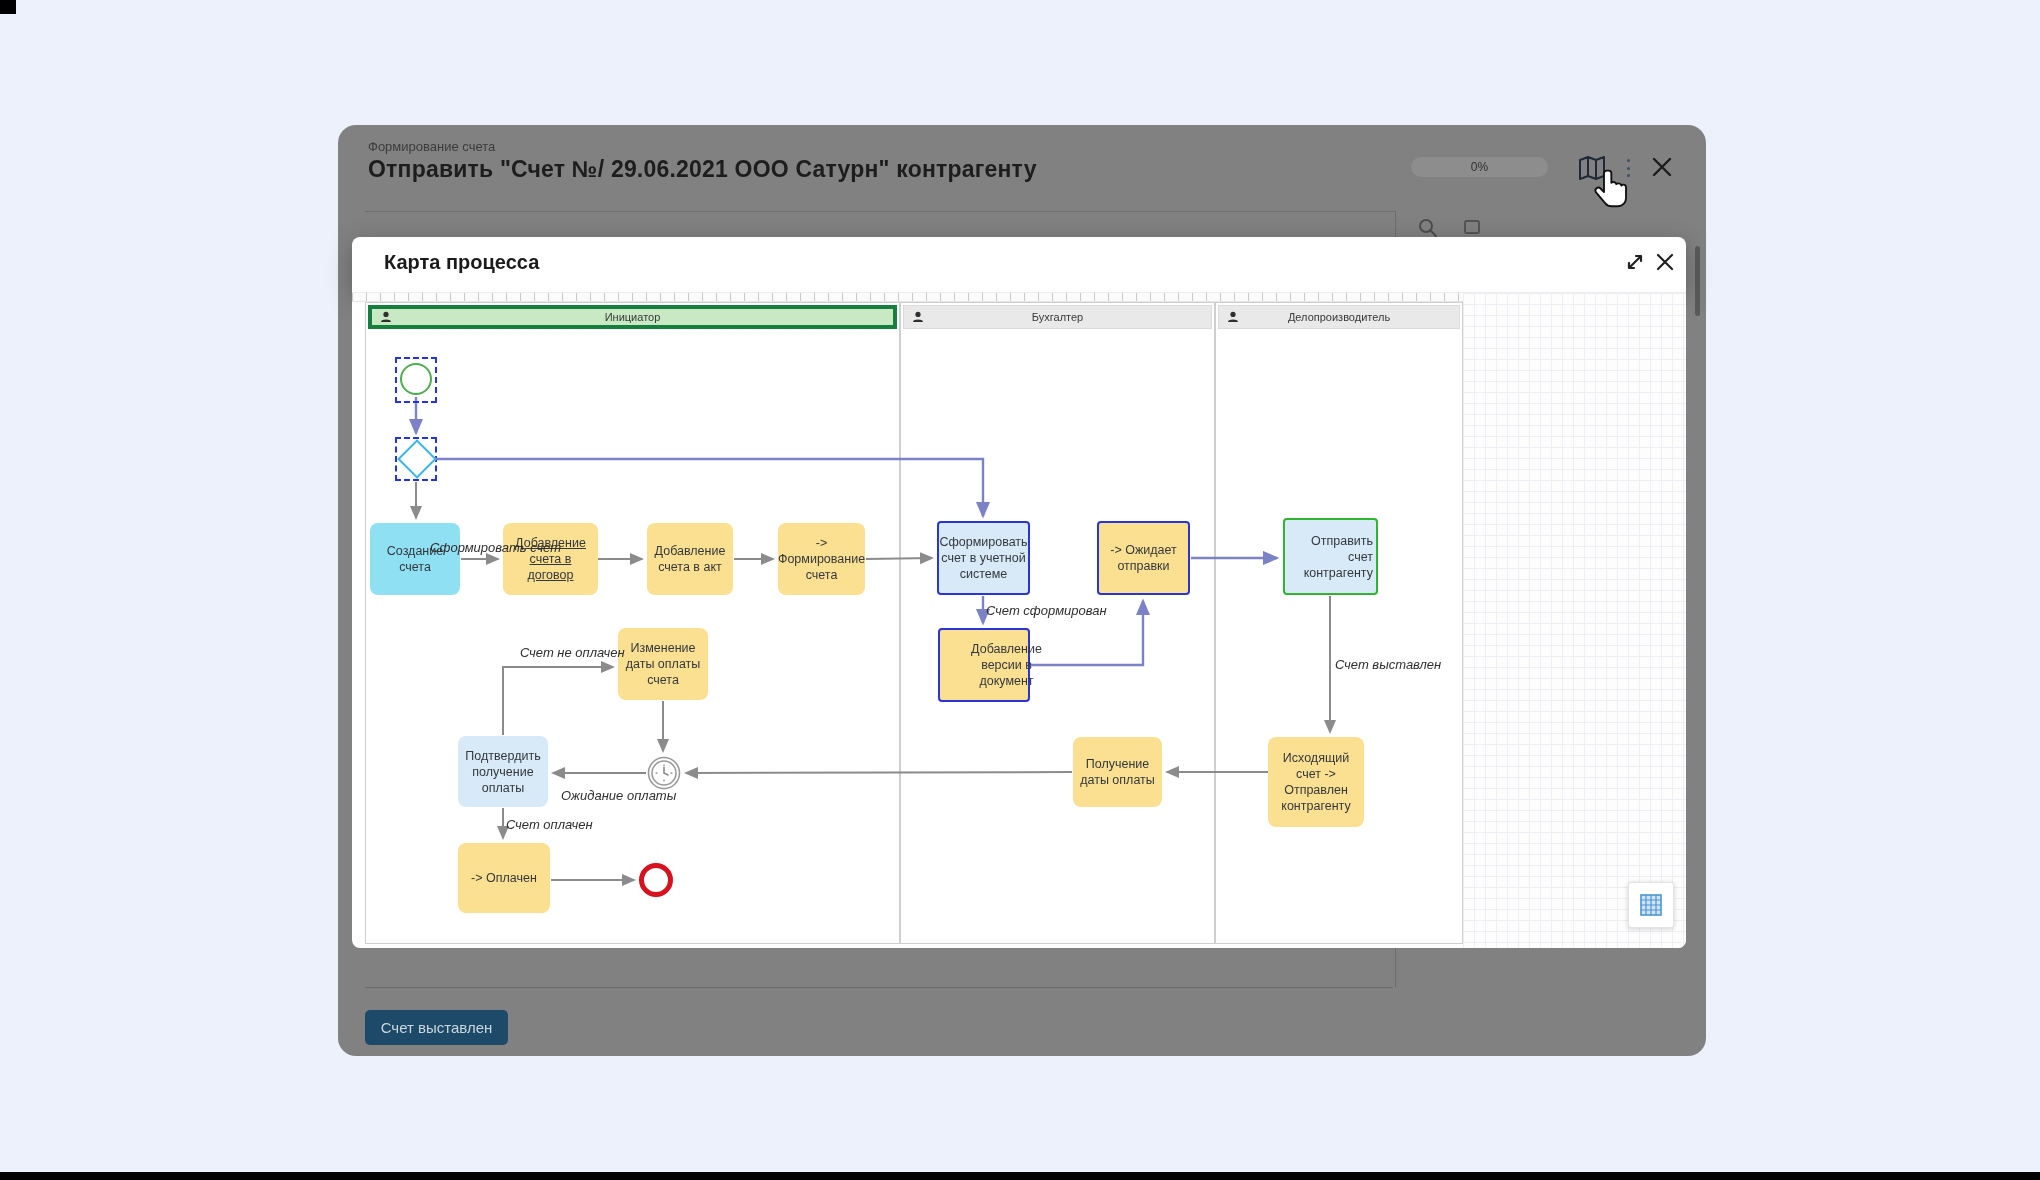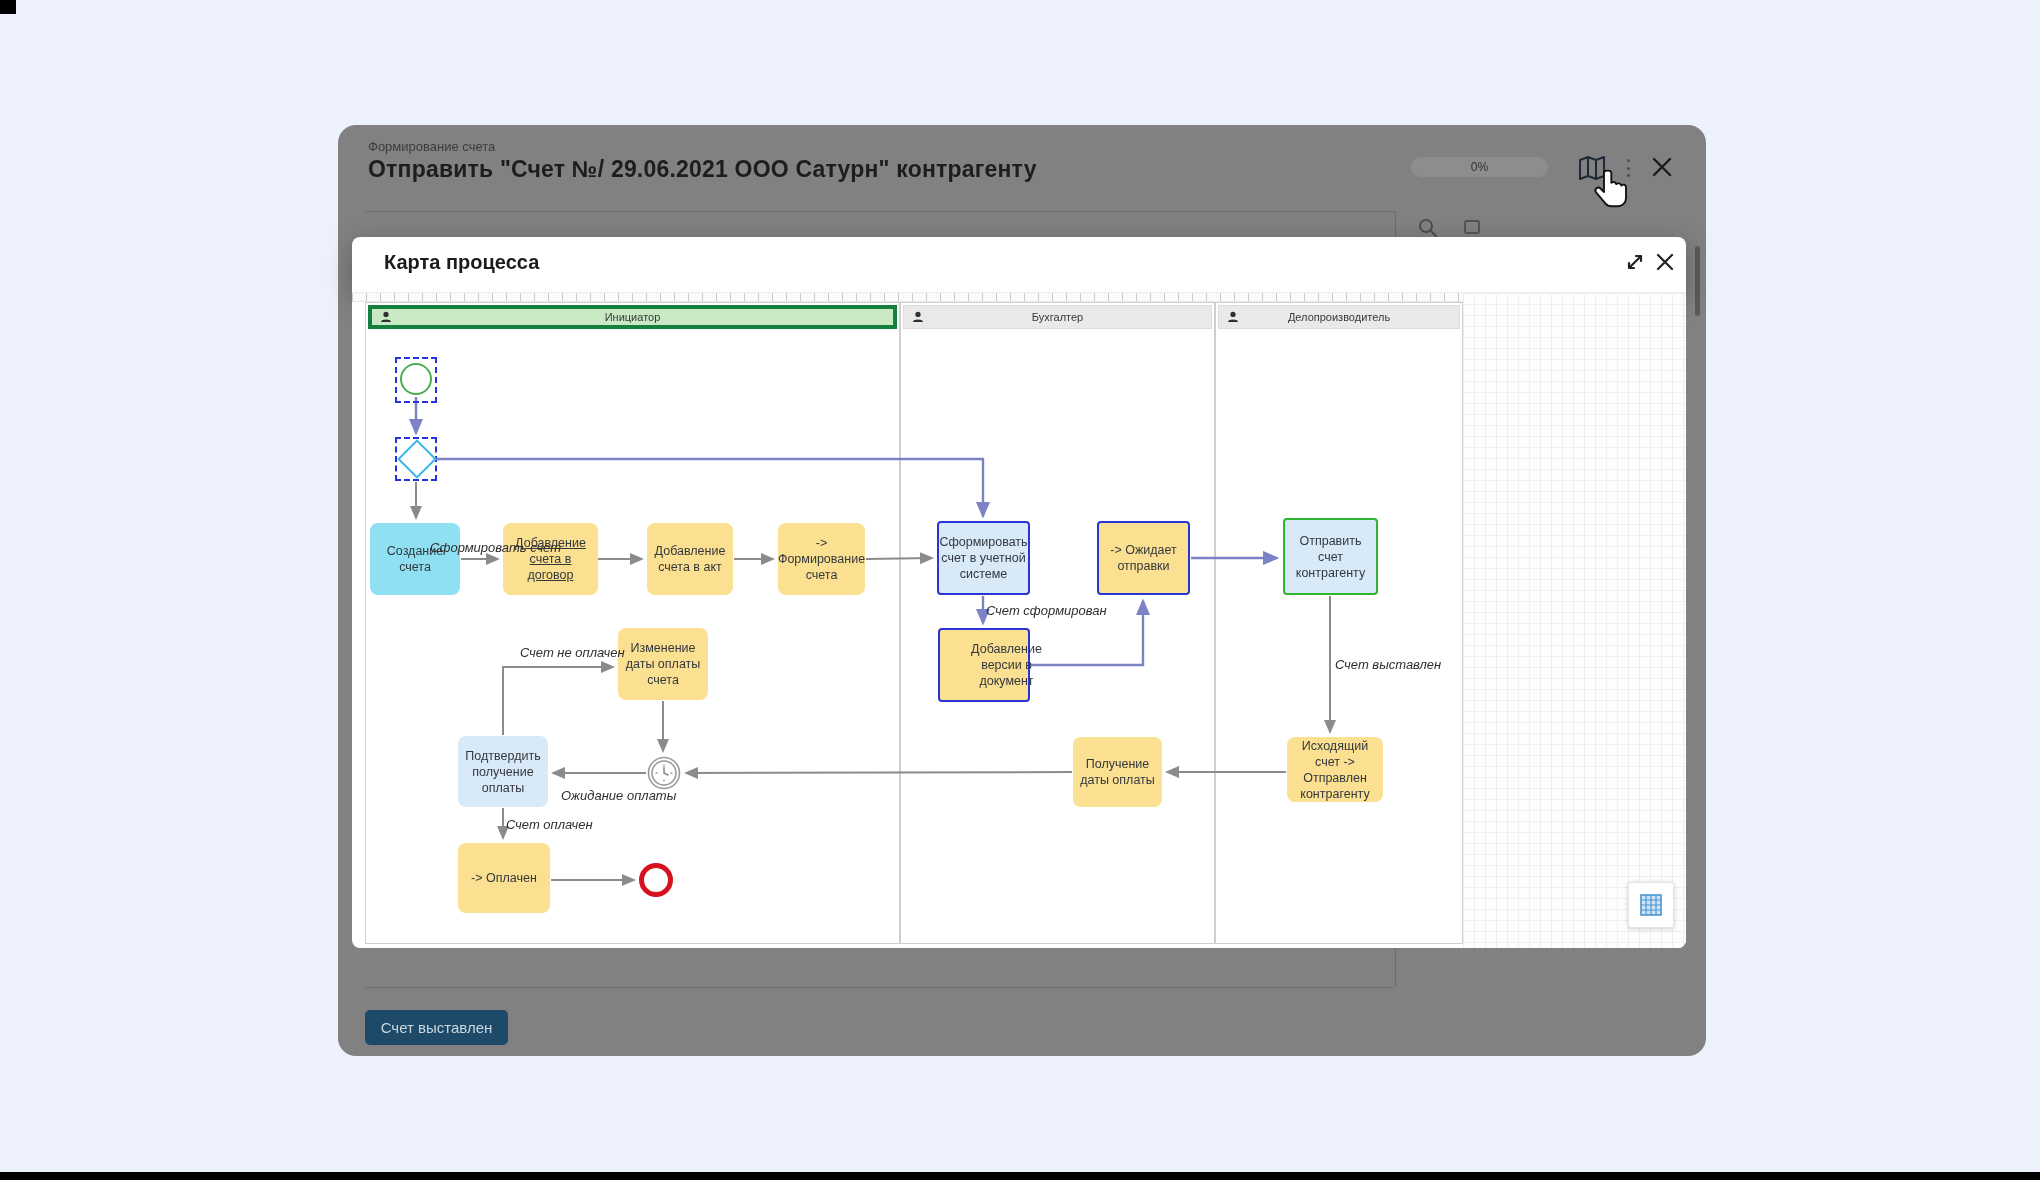--- a/index.html
+++ b/index.html
@@ -64,26 +64,26 @@
   .t-blue { background:#d8eaf7; }
   .b-blue { border:2.5px solid #2a35d6; border-radius:4px; }
   .b-green { border:2.5px solid #2fb52f; border-radius:4px; }
 
   .n-create { left:18px; top:230px; width:90px; height:72px; }
   .n-contract { left:151px; top:230px; width:95px; height:72px;text-decoration:underline; }
   .n-act { left:295px; top:230px; width:86px; height:72px; }
   .n-form { left:426px; top:230px; width:87px; height:72px; }
   .n-fis { left:585px; top:228px; width:93px; height:74px; }
   .n-await { left:745px; top:228px; width:93px; height:74px; }
-  .n-send { left:931px; top:225px; width:95px; height:77px; }
+  .n-send { left:931px; top:225px; width:95px; height:77px;text-align:right; }
   .n-addver { left:586px; top:335px; width:92px; height:74px;padding-left:48px; }
   .n-chdate { left:266px; top:335px; width:90px; height:72px; }
   .n-confirm { left:106px; top:443px; width:90px; height:71px; }
   .n-getdate { left:721px; top:444px; width:89px; height:70px; }
-  .n-outgoing { left:935px; top:444px; width:96px; height:65px; }
+  .n-outgoing { left:916px; top:444px; width:96px; height:90px; }
   .n-paid { left:106px; top:550px; width:92px; height:70px; }
 
   .sel-box { border:2px dashed #2433e0; z-index:3; cursor:pointer; }
   .start-sel { left:43px; top:64px; width:42px; height:46px; }
   .start-circle { position:absolute; left:3px; top:4px; width:32px; height:32px; border:2.5px solid #4cae4f; border-radius:50%; background:#fff; }
   .gw-sel { left:43px; top:144px; width:42px; height:44px; }
   .gw-diamond { position:absolute; left:6px; top:6px; width:28px; height:28px; border:2.5px solid #38b6e8; background:#fff; transform:rotate(45deg); }
 
   .timer { left:295px; top:463px; width:34px; height:34px; z-index:3; cursor:pointer; }
   .end-event { left:287px; top:570px; width:34px; height:34px; border:5px solid #d6121f; border-radius:50%; background:#fff; z-index:3; cursor:pointer; }

